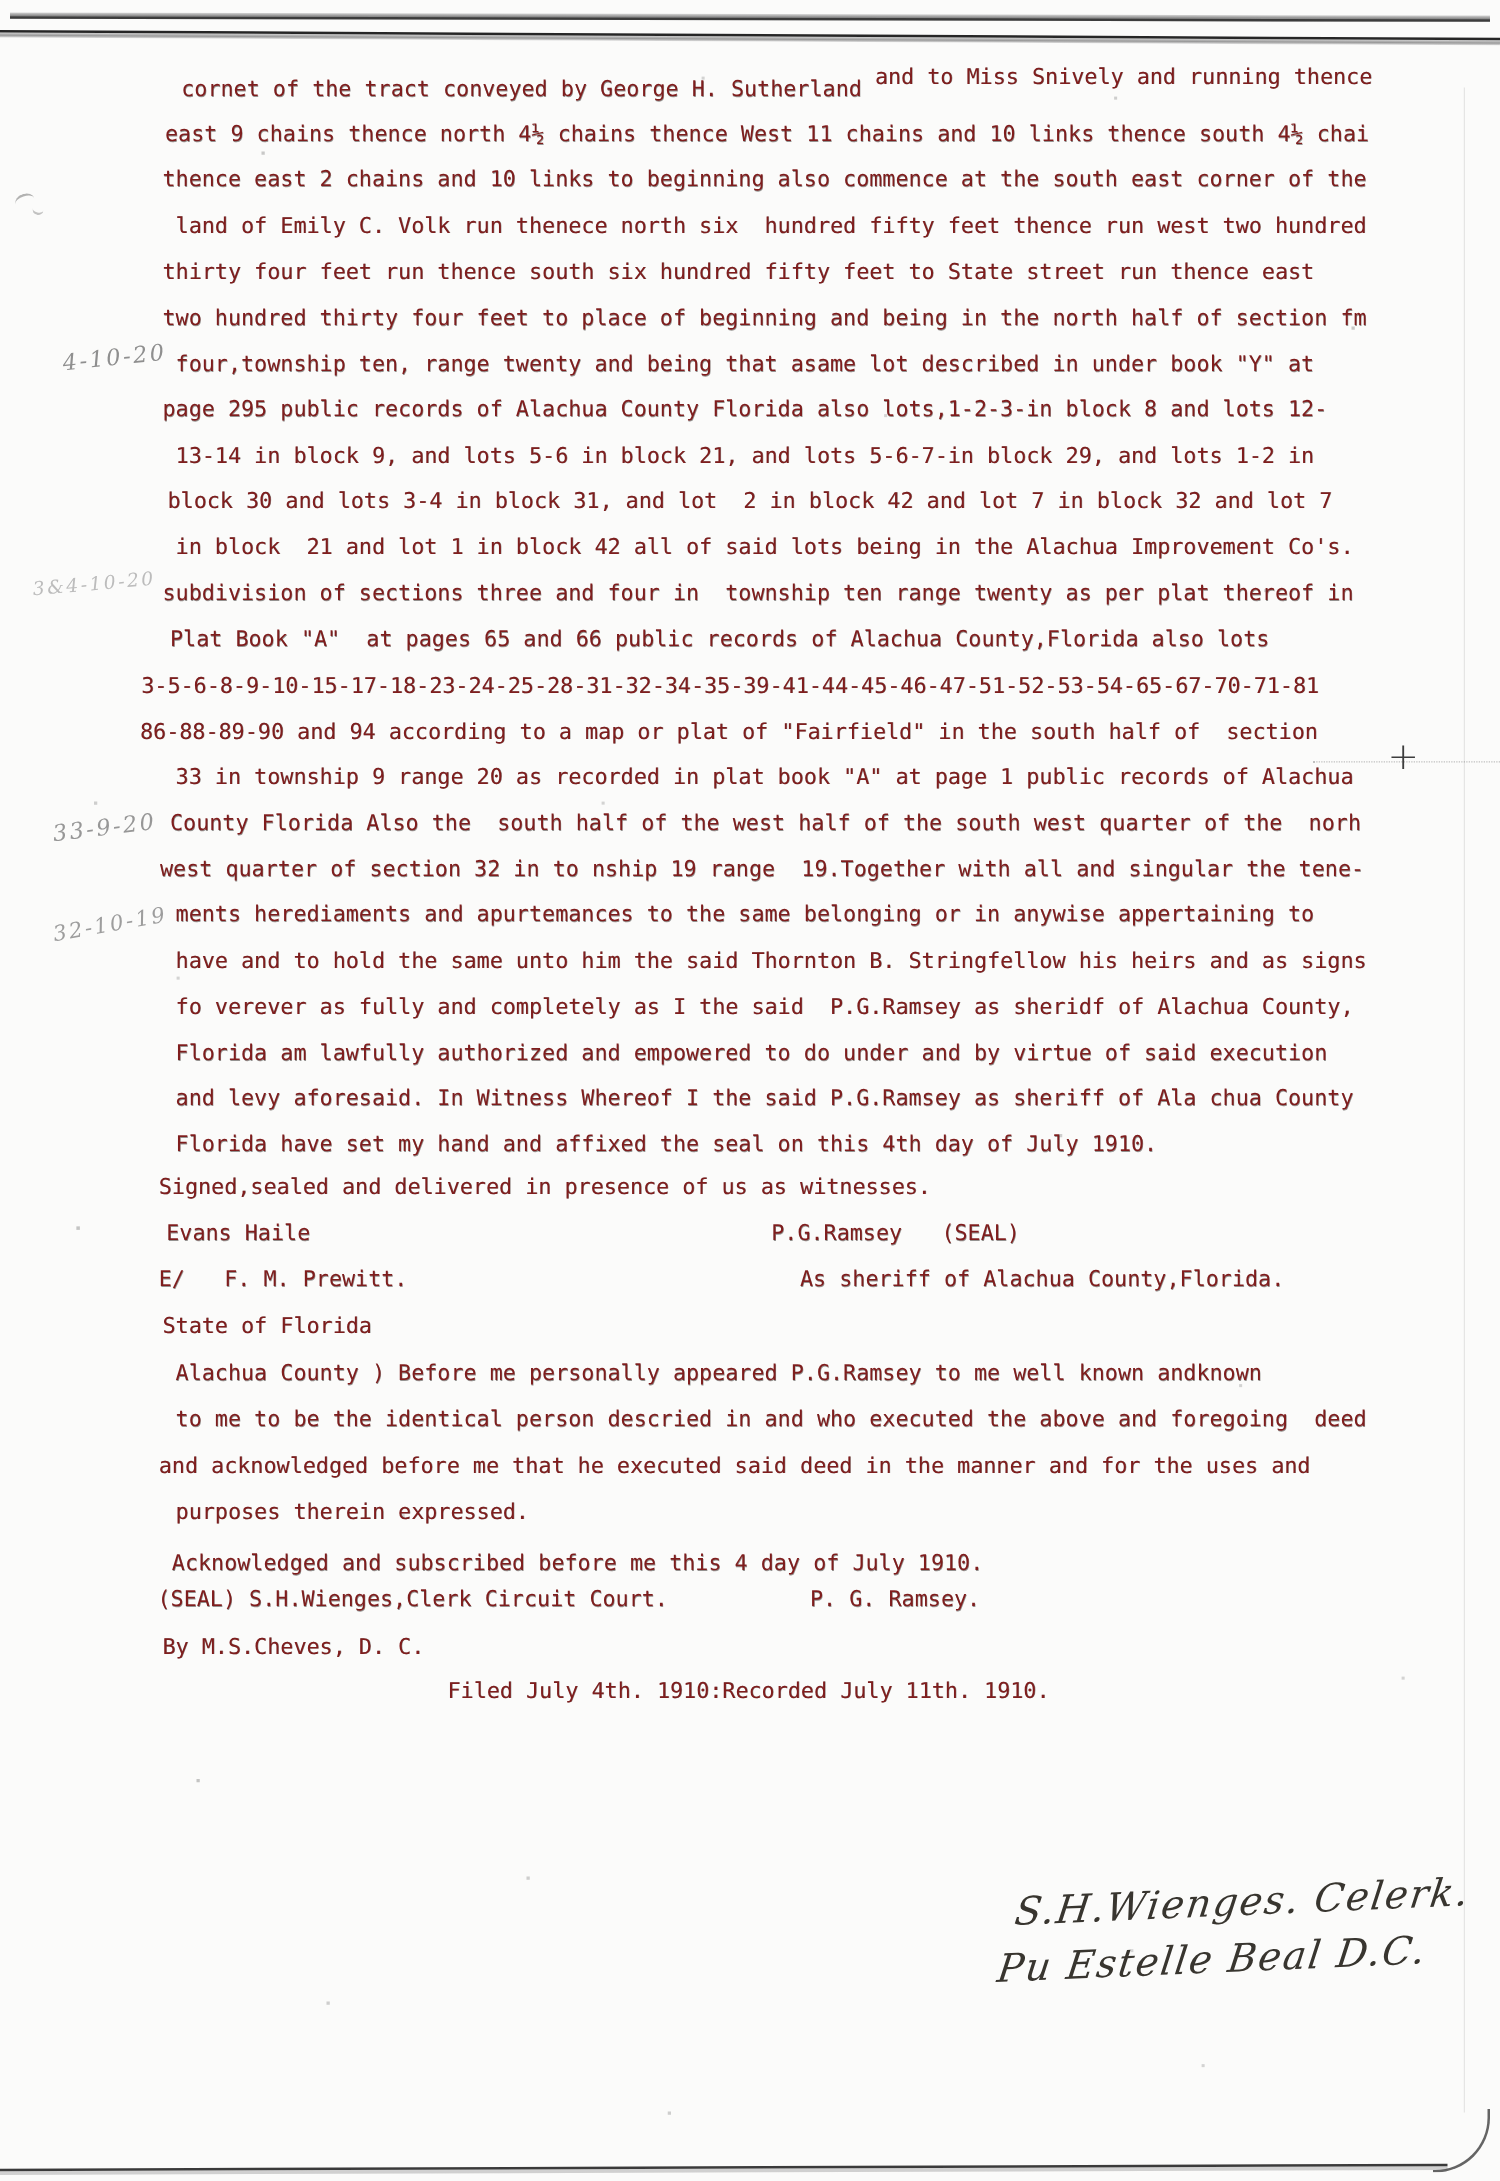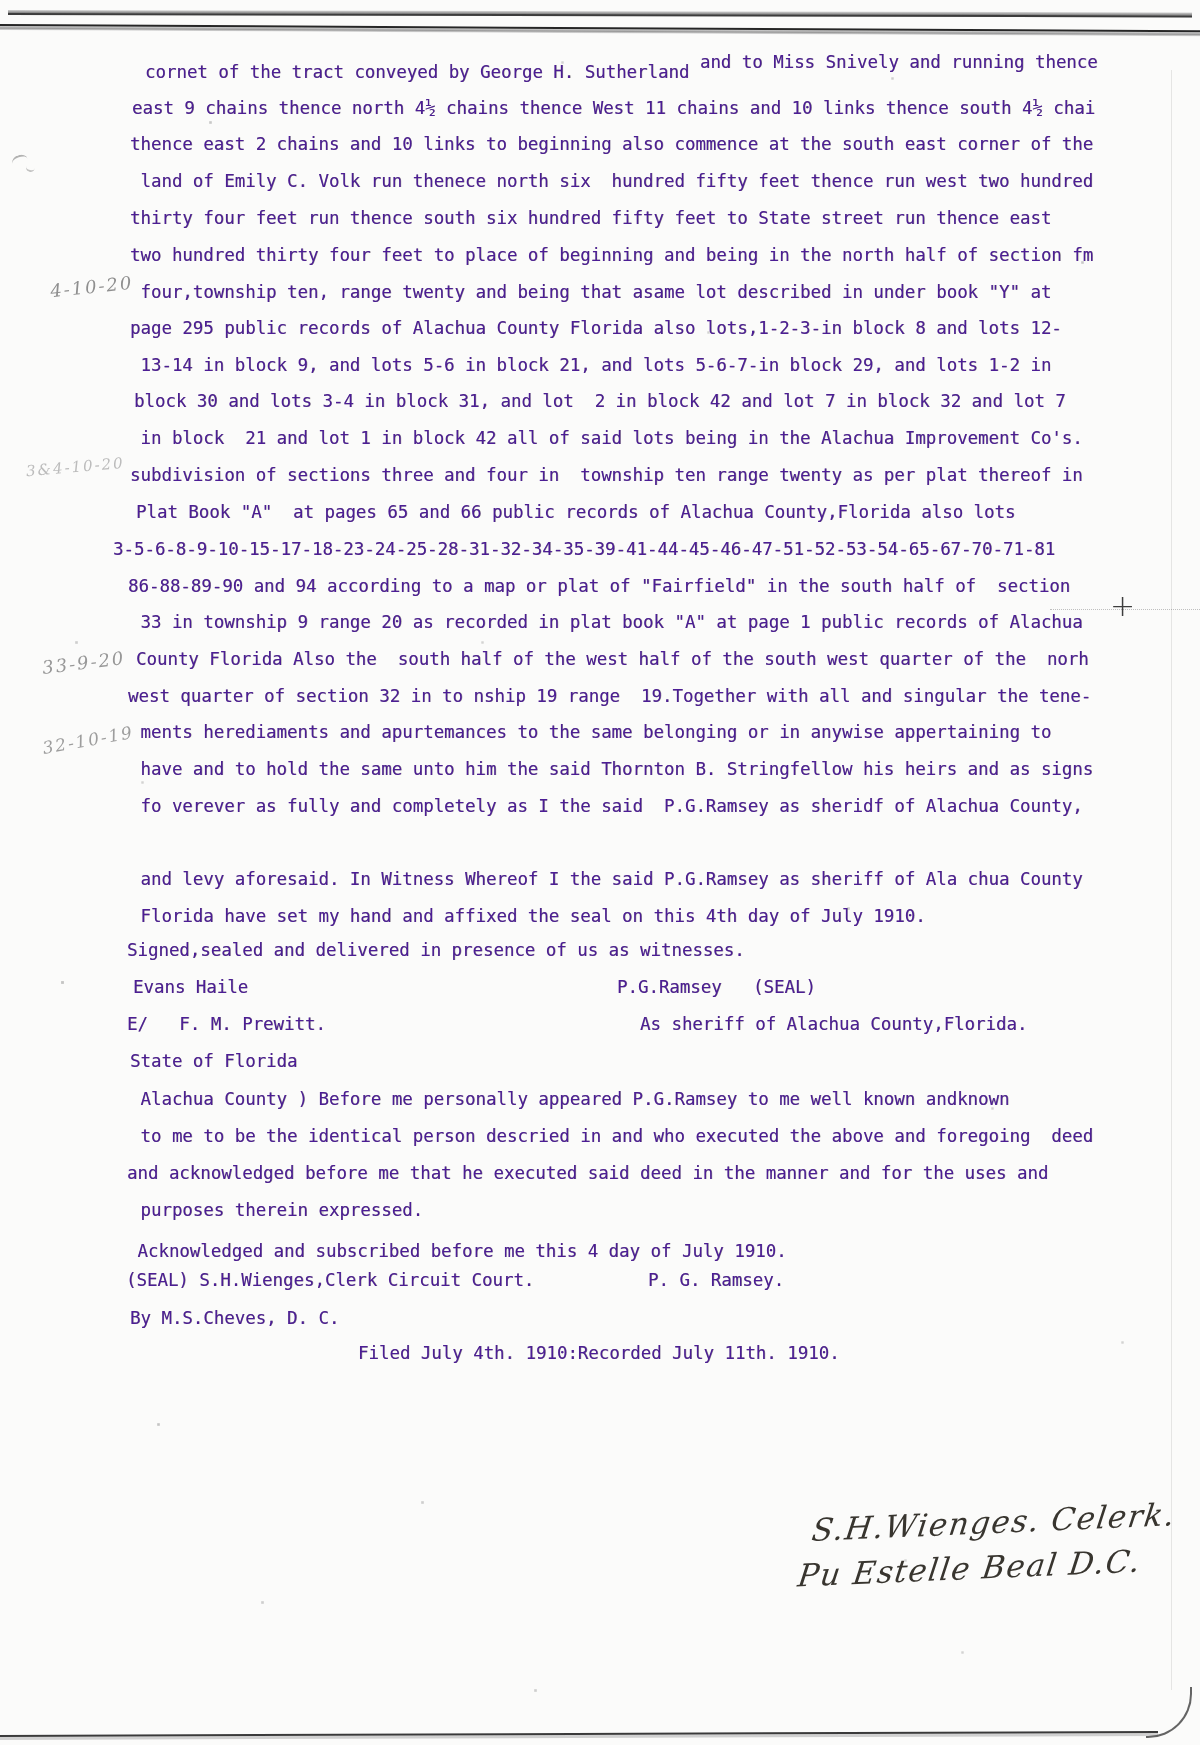--- a/index.html
+++ b/index.html
@@ -6,21 +6,21 @@
   body{
     width:1200px;height:1745px;position:relative;overflow:hidden;
     background:#fbfbfa;
     font-family:"DejaVu Sans Mono",monospace;
   }
   .page{position:absolute;inset:0;}
   
   .tline{
     position:absolute;left:130px;white-space:pre;
     font-family:"DejaVu Sans Mono",monospace;
-    font-size:17.4px;line-height:20px;color:#4c1d95;
+    font-size:17.4px;line-height:20px;color:#7f1d1d;
     text-shadow:0.4px 0.4px 0.4px rgba(45,42,38,0.5);
   }
   .sup{position:relative;top:-10px;}
   
   .mnote{
     position:absolute;
     font-family:"DejaVu Serif",serif;font-style:italic;
     color:#8f8f8f;letter-spacing:2px;white-space:pre;
   }
   
@@ -89,27 +89,28 @@
   <div class="tline" style="top:171px"> land of Emily C. Volk run thenece north six  hundred fifty feet thence run west two hundred</div>
   <div class="tline" style="top:245px">two hundred thirty four feet to place of beginning and being in the north half of section fm</div>
   <div class="tline" style="top:282px"> four,township ten, range twenty and being that asame lot described in under book "Y" at</div>
   <div class="tline" style="top:318px">page 295 public records of Alachua County Florida also lots,1-2-3-in block 8 and lots 12-</div>
   <div class="tline" style="top:355px"> 13-14 in block 9, and lots 5-6 in block 21, and lots 5-6-7-in block 29, and lots 1-2 in</div>
   <div class="tline" style="top:391px;left:134px">block 30 and lots 3-4 in block 31, and lot  2 in block 42 and lot 7 in block 32 and lot 7</div>
   <div class="tline" style="top:428px"> in block  21 and lot 1 in block 42 all of said lots being in the Alachua Improvement Co's.</div>
   <div class="tline" style="top:465px">subdivision of sections three and four in  township ten range twenty as per plat thereof in</div>
   <div class="tline" style="top:502px;left:136px">Plat Book "A"  at pages 65 and 66 public records of Alachua County,Florida also lots</div>
   <div class="tline" style="top:539px;left:113px">3-5-6-8-9-10-15-17-18-23-24-25-28-31-32-34-35-39-41-44-45-46-47-51-52-53-54-65-67-70-71-81</div>
-  <div class="tline" style="top:576px;left:128px">86-88-89-90 and 94 according to a map or plat of "Fairfield" in the south half of  section</div>
+  <div class="tline" style="top:576px;left:112px">86-88-89-90 and 94 according to a map or plat of "Fairfield" in the south half of  section</div>
   <div class="tline" style="top:612px"> 33 in township 9 range 20 as recorded in plat book "A" at page 1 public records of Alachua</div>
   <div class="tline" style="top:649px;left:136px">County Florida Also the  south half of the west half of the south west quarter of the  norh</div>
   <div class="tline" style="top:686px;left:128px">west quarter of section 32 in to nship 19 range  19.Together with all and singular the tene-</div>
   <div class="tline" style="top:722px"> ments herediaments and apurtemances to the same belonging or in anywise appertaining to</div>
   <div class="tline" style="top:796px"> fo verever as fully and completely as I the said  P.G.Ramsey as sheridf of Alachua County,</div>
   <div class="tline" style="top:759px"> have and to hold the same unto him the said Thornton B. Stringfellow his heirs and as signs</div>
+  <div class="tline" style="top:833px"> Florida am lawfully authorized and empowered to do under and by virtue of said execution</div>
   <div class="tline" style="top:869px"> and levy aforesaid. In Witness Whereof I the said P.G.Ramsey as sheriff of Ala chua County</div>
   <div class="tline" style="top:906px"> Florida have set my hand and affixed the seal on this 4th day of July 1910.</div>
   <div class="tline" style="top:940px;left:127px">Signed,sealed and delivered in presence of us as witnesses.</div>
 
   <div class="tline" style="top:977px;left:133px">Evans Haile</div>
   <div class="tline" style="top:977px;left:617px">P.G.Ramsey   (SEAL)</div>
   <div class="tline" style="top:1014px;left:127px">E/   F. M. Prewitt.</div>
   <div class="tline" style="top:1014px;left:640px">As sheriff of Alachua County,Florida.</div>
 
   <div class="tline" style="top:1051px">State of Florida</div>

